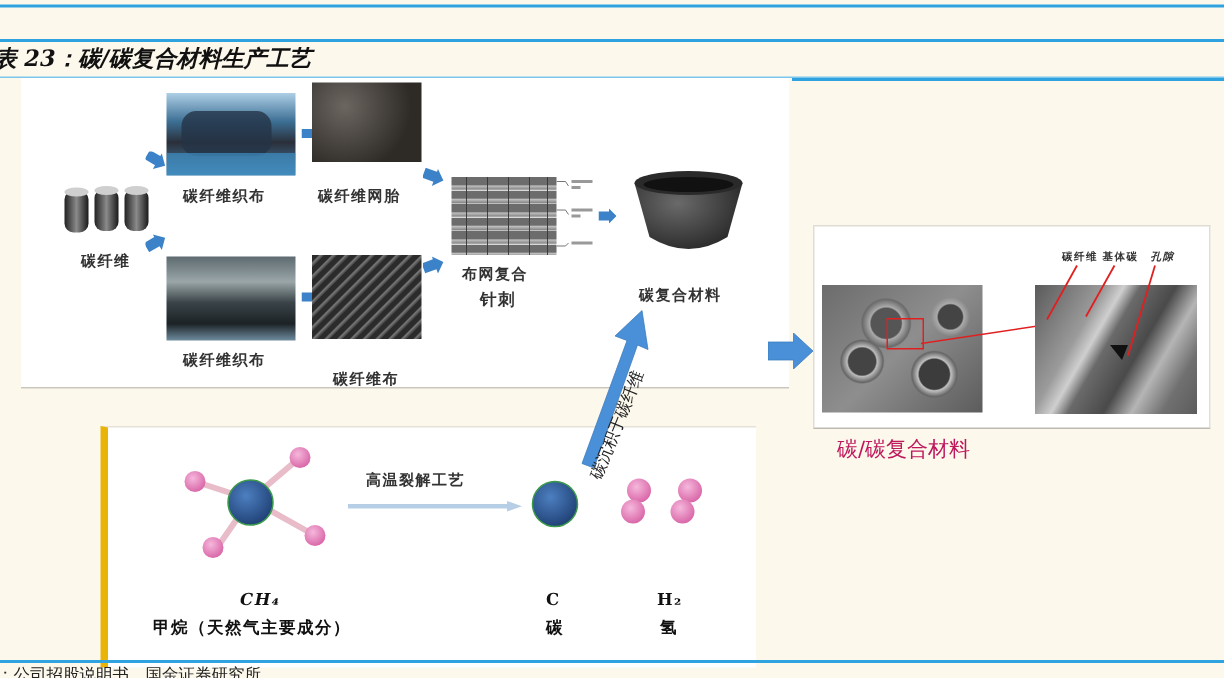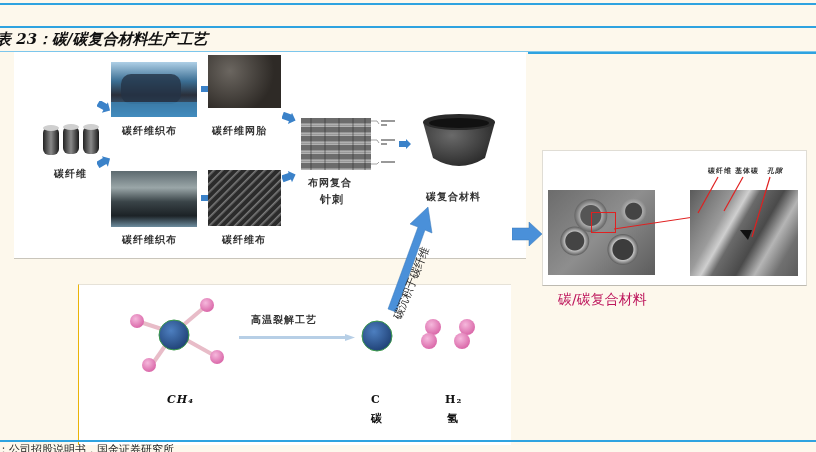--- a/index.html
+++ b/index.html
@@ -9,21 +9,21 @@
     font-family:"DejaVu Sans", sans-serif;
   }
   .hline { position:absolute; left:0; right:0; height:2px; background:#2ea3e0; }
   .caption {
     position:absolute; left:-4px; top:28px; height:22px; line-height:22px;
     font-family:"DejaVu Serif", serif; font-style:italic; font-weight:bold;
     font-size:15px; color:#111; white-space:nowrap;
   }
   .panel { position:absolute; background:#fff; }
   .p-top { left:14px; top:52px; width:512px; height:206px; border-bottom:1px solid #c9c5bb; }
-  .p-bottom { left:78px; top:284px; width:432px; height:160px; border-left:1px solid #eab308; border-top:1px solid #e6e2d8; }
+  .p-bottom { left:67px; top:284px; width:432px; height:160px; border-left:5px solid #eab308; border-top:1px solid #e6e2d8; }
   .p-sem { left:542px; top:150px; width:263px; height:134px; border:1px solid #e0ddd5; border-bottom:1px solid #bdbab1; }
   .photo { position:absolute; }
   .label { position:absolute; font-family:"DejaVu Serif", serif; font-weight:bold; color:#333; font-size:10px; white-space:nowrap; letter-spacing:1px; }
   .arrow-sm { position:absolute; width:12px; height:10px; }
   .sem-label { position:absolute; font-size:14px; color:#be185d; white-space:nowrap; }
   .footer { position:absolute; left:-2px; top:442px; font-size:11px; color:#222; white-space:nowrap; }
 </style>
 </head>
 <body>
 
@@ -77,21 +77,21 @@
   <div class="label" style="left:198px; top:72px;">碳纤维网胎</div>
 
   <div class="photo" style="left:97px; top:119px; width:86px; height:56px; background:linear-gradient(180deg,#5d6a6f 0%,#9aa6a8 30%,#3a4448 55%,#1c2226 80%,#6d8c9e 100%);"></div>
   <div class="label" style="left:108px; top:181px;">碳纤维织布</div>
 
   <svg class="arrow-sm" style="left:187px; top:141px;" viewBox="0 0 12 10">
       <polygon points="0,2 7,2 7,0 12,5 7,10 7,8 0,8" fill="#3b82c9"></polygon>
     </svg>
 
   <div class="photo" style="left:194px; top:118px; width:73px; height:56px; background:repeating-linear-gradient(135deg,#2b2b2b 0px,#2b2b2b 3px,#7a7a7a 4px,#3a3a3a 6px);"></div>
-  <div class="label" style="left:208px; top:181px;">碳纤维布</div>
+  <div class="label" style="left:208px; top:194px;">碳纤维布</div>
 
   <svg class="arrow-sm" style="left:268px; top:60px; width:14px; height:12px;" viewBox="0 0 14 12">
       <polygon points="0,2 8,2 8,0 14,6 8,12 8,9 0,9" fill="#3b82c9" transform="rotate(20 7 6)"></polygon>
     </svg>
   <svg class="arrow-sm" style="left:268px; top:119px; width:14px; height:12px;" viewBox="0 0 14 12">
       <polygon points="0,2 8,2 8,0 14,6 8,12 8,9 0,9" fill="#3b82c9" transform="rotate(-20 7 6)"></polygon>
     </svg>
 
   <div class="photo" style="left:287px; top:66px; width:70px; height:52px; background:repeating-linear-gradient(180deg,#6c6c6c 0px,#6c6c6c 5px,#bdbdbd 6px,#8c8c8c 8px,#d8d8d8 9px);">
     <svg width="70" height="52">
@@ -175,20 +175,21 @@
     </svg>
 
   <svg class="photo" style="left:340px; top:32px;" width="60" height="40" viewBox="0 0 60 40">
     <circle cx="14" cy="10" r="8" fill="url(#hAtom)"></circle>
     <circle cx="10" cy="24" r="8" fill="url(#hAtom)"></circle>
     <circle cx="48" cy="10" r="8" fill="url(#hAtom)"></circle>
     <circle cx="43" cy="24" r="8" fill="url(#hAtom)"></circle>
   </svg>
 
   <div class="label" style="left:88px; top:108px; font-size:11px; color:#111;font-style:italic;">CH₄</div>
+  <div class="label" style="left:30px; top:126px; font-size:11px; color:#111;">甲烷（天然气主要成分）</div>
   <div class="label" style="left:292px; top:108px; font-size:11px; color:#111;">C</div>
   <div class="label" style="left:292px; top:126px; font-size:11px; color:#111;">碳</div>
   <div class="label" style="left:366px; top:108px; font-size:11px; color:#111;">H₂</div>
   <div class="label" style="left:368px; top:126px; font-size:11px; color:#111;">氢</div>
 </div>
 
 <svg class="photo" style="left:380px; top:205px;" width="60" height="110" viewBox="0 0 60 110">
   <polygon points="8,104 38,22 30,19 48,2 52,28 45,25 16,107" fill="#4a90d9" stroke="#3a78b8" stroke-width="0.5"></polygon>
 </svg>
 <div style="position:absolute; left:390px; top:256px; font-size:11px; color:#222; white-space:nowrap; transform:rotate(-68deg); transform-origin:left top; transform:translate(0,60px) rotate(-68deg);">碳沉积于碳纤维</div>

